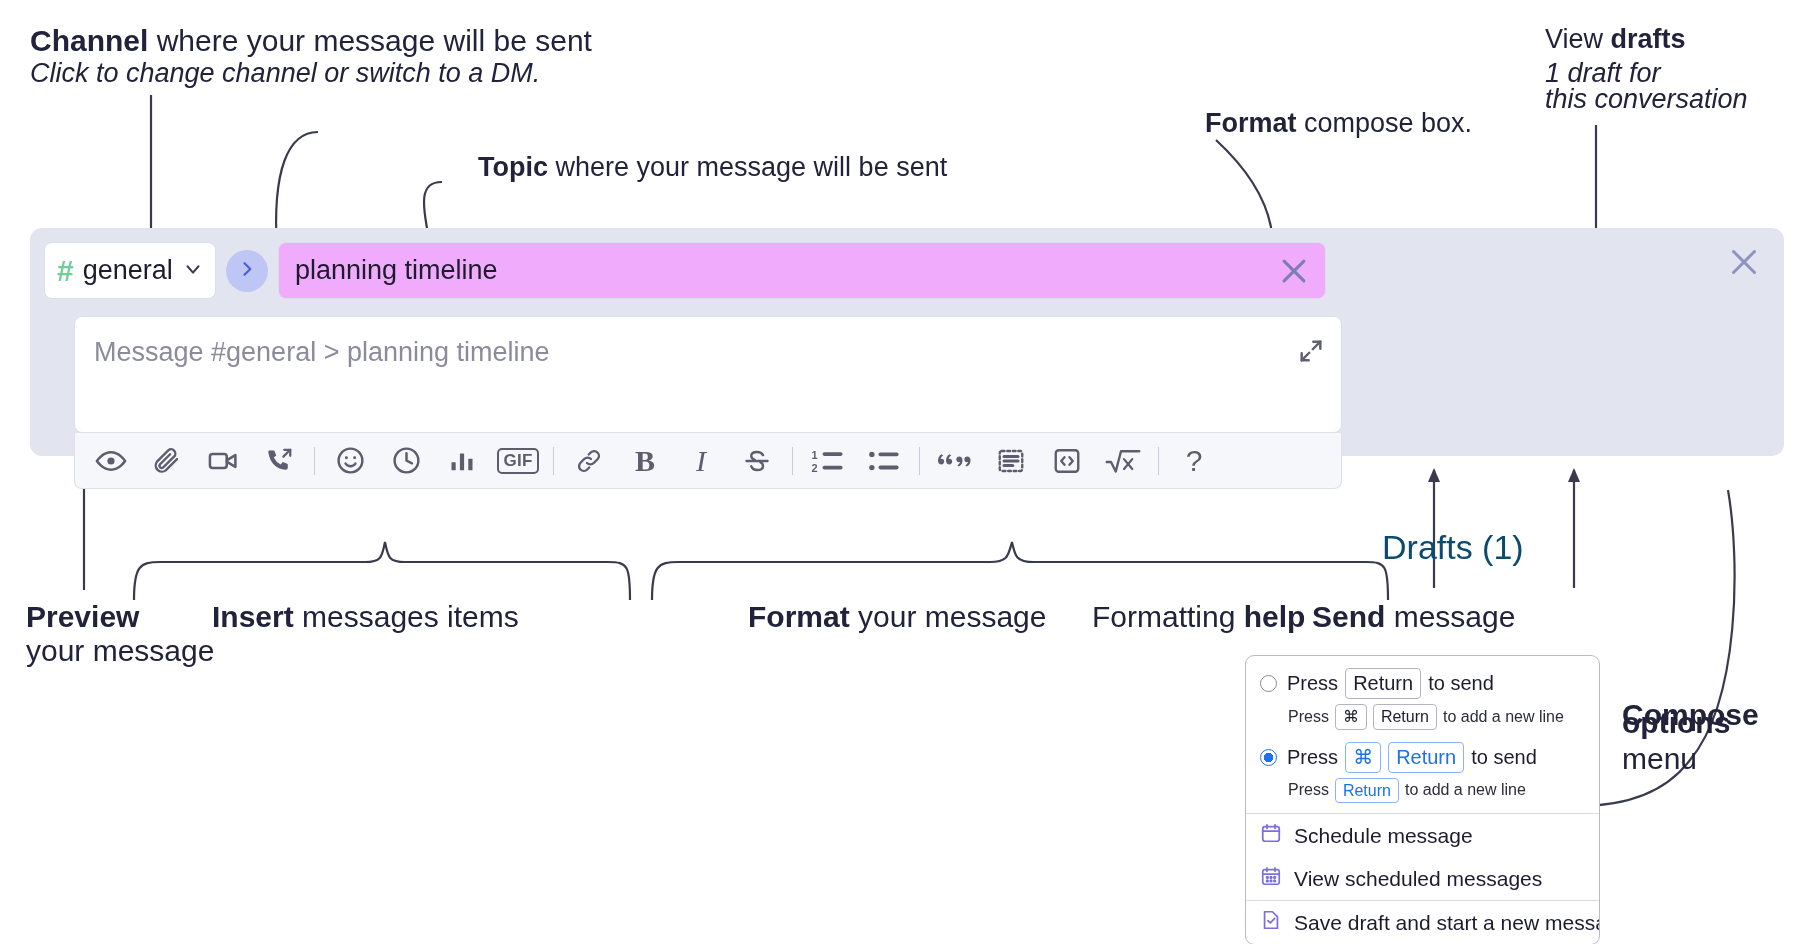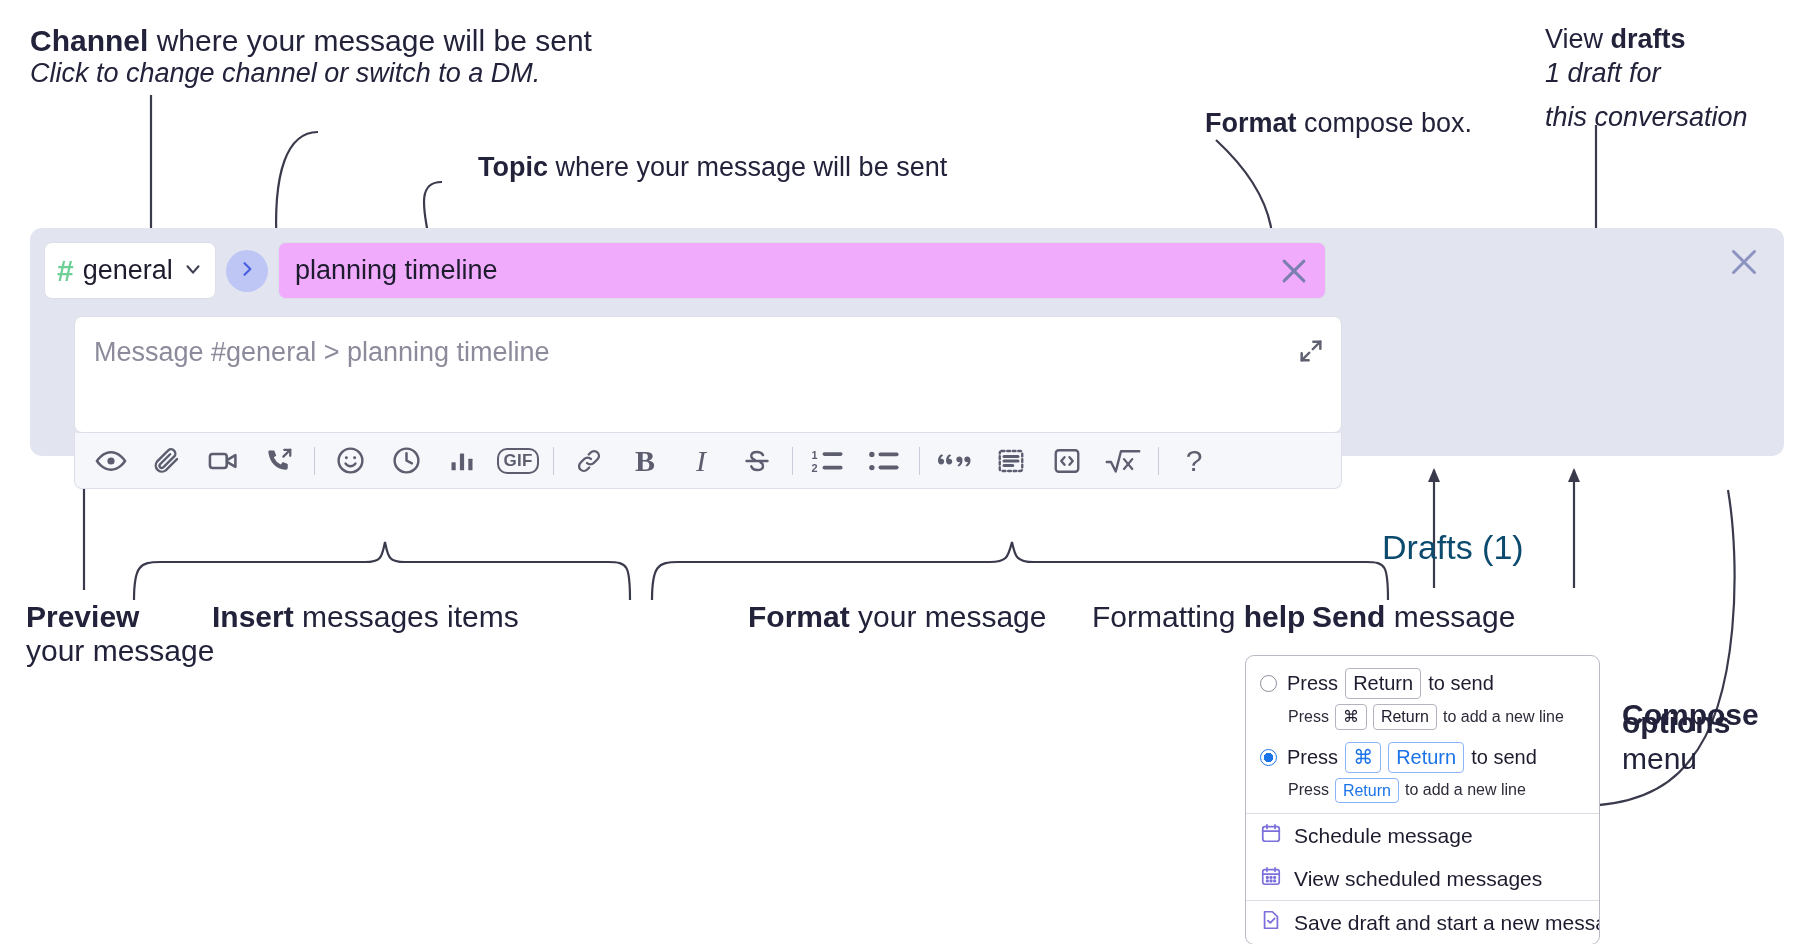--- a/index.html
+++ b/index.html
@@ -56,21 +56,21 @@
   .toolbar{
     position:absolute;left:44px;top:205px;width:1268px;height:56px;
     background:#f6f7fb;border:1px solid #dcdfea;border-top:none;
     border-radius:0 0 8px 8px;box-sizing:border-box;
     display:flex;align-items:center;gap:0;padding-left:8px;
   }
   .tb{width:56px;height:46px;display:flex;align-items:center;justify-content:center;color:#5c5d6e;}
   .tb svg{display:block;}
   .sep{width:1px;height:28px;background:#c9cbd8;margin:0 7px;}
   .gifbox{
-    border:2.4px solid #5c5d6e;border-radius:10px;font-size:17px;font-weight:700;
+    border:2.4px solid #5c5d6e;border-radius:5px;font-size:17px;font-weight:700;
     padding:1px 4px;letter-spacing:.3px;color:#5c5d6e;font-family:"Liberation Sans",sans-serif;
   }
   .boldg{font-size:30px;font-weight:700;font-family:"Liberation Serif",serif;}
   .italg{font-size:30px;font-style:italic;font-family:"Liberation Serif",serif;}
   .qmark{font-size:30px;font-weight:400;}
 
   .drafts{
     position:absolute;left:1352px;top:300px;font-size:34px;color:#0c4a6e;
   }
   .send-btn{
@@ -157,21 +157,21 @@
   <div class="anno a-28" style="left:1205px;top:106px;">
     <b>Format</b><span> compose box.</span>
   </div>
 
   <div class="anno a-28" style="left:1545px;top:22px;">
     <span>View </span><b>drafts</b>
   </div>
   <div class="anno a-28" style="left:1545px;top:56px;">
     <i>1 draft for</i>
   </div>
-  <div class="anno a-28" style="left:1545px;top:100px;">
+  <div class="anno a-28" style="left:1545px;top:82px;">
     <i>this conversation</i>
   </div>
 
   <div id="compose-panel">
 
     <div class="row-top">
       <div class="channel-chip">
         <span class="hash">#</span>
         <span class="chan-name">general</span>
         <span class="chev">

